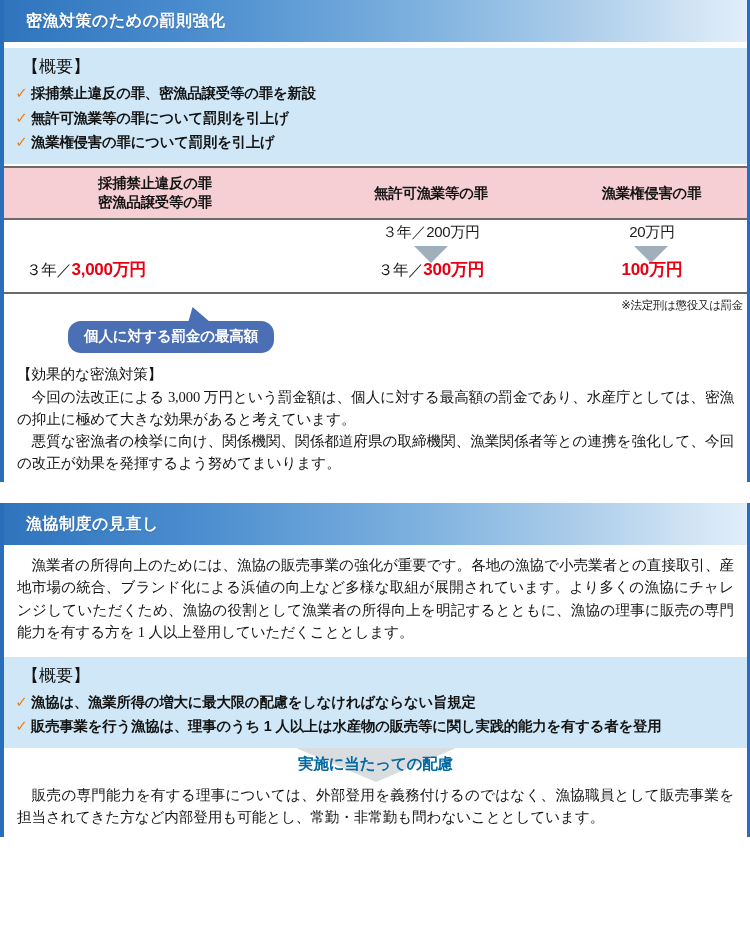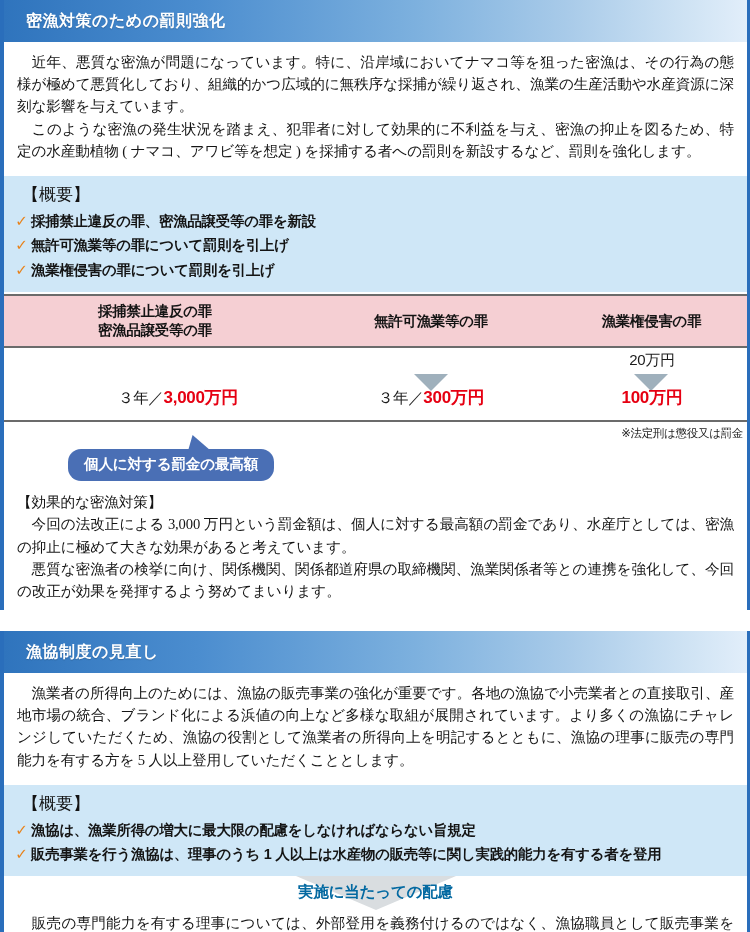--- a/index.html
+++ b/index.html
@@ -139,21 +139,21 @@
     letter-spacing: -0.3px;
     white-space: nowrap;
   }
   .val-old { top: 3px; color: #1b1b1b; }
   .val-new { top: 38px; color: #1b1b1b; font-size: 15.5px; }
   .val-new .red {
     color: #e60012;
     font-weight: bold;
     font-size: 17px;
   }
-  .colA { left: 34px; width: 280px; text-align: center; }
+  .colA { left: 22px; width: 280px; }
   .colB { left: 302px; width: 250px; text-align: center; }
   .colC { left: 552px; width: 192px; text-align: center; }
 
   .arrow-down {
     position: absolute;
     width: 0; height: 0;
     border-left: 17px solid transparent;
     border-right: 17px solid transparent;
     border-top: 17px solid #9fb0bc;
     top: 26px;
@@ -234,24 +234,20 @@
 <body>
 
 <div class="page">
 
   <div class="section section--first">
 
     <div class="band">
       <span class="band-title">密漁対策のための罰則強化</span>
     </div>
 
-    <div class="body-pad">
-      <p class="para indent">近年、悪質な密漁が問題になっています。特に、沿岸域においてナマコ等を狙った密漁は、その行為の態様が極めて悪質化しており、組織的かつ広域的に無秩序な採捕が繰り返され、漁業の生産活動や水産資源に深刻な影響を与えています。</p>
-      <p class="para indent">このような密漁の発生状況を踏まえ、犯罪者に対して効果的に不利益を与え、密漁の抑止を図るため、特定の水産動植物 ( ナマコ、アワビ等を想定 ) を採捕する者への罰則を新設するなど、罰則を強化します。</p>
-    </div>
 
     <div class="overview">
       <div class="overview-title">【概要】</div>
 
       <div class="ov-item">
         <span class="check">✓</span>
         <span>採捕禁止違反の罪、密漁品譲受等の罪を新設</span>
       </div>
       <div class="ov-item">
         <span class="check">✓</span>
@@ -273,20 +269,21 @@
         <div class="cell c2">
           <div style="padding-top:10px">無許可漁業等の罪</div>
         </div>
         <div class="cell c3">
           <div style="padding-top:10px">漁業権侵害の罪</div>
         </div>
       </div>
 
       <div class="ptable-body">
 
+        <div class="val-old colB">３年／200万円</div>
         <div class="val-old colC">20万円</div>
 
         <div class="arrow-down arrow-b"></div>
         <div class="arrow-down arrow-c"></div>
 
         <div class="val-new colA">
           <span>３年／</span><span class="red">3,000万円</span>
         </div>
         <div class="val-new colB">
           <span>３年／</span><span class="red">300万円</span>
@@ -315,21 +312,21 @@
 
   <div class="gap"></div>
 
   <div class="section">
 
     <div class="band">
       <span class="band-title">漁協制度の見直し</span>
     </div>
 
     <div class="body-pad">
-      <p class="para indent">漁業者の所得向上のためには、漁協の販売事業の強化が重要です。各地の漁協で小売業者との直接取引、産地市場の統合、ブランド化による浜値の向上など多様な取組が展開されています。より多くの漁協にチャレンジしていただくため、漁協の役割として漁業者の所得向上を明記するとともに、漁協の理事に販売の専門能力を有する方を 5 人以上登用していただくこととします。</p>
+      <p class="para indent">漁業者の所得向上のためには、漁協の販売事業の強化が重要です。各地の漁協で小売業者との直接取引、産地市場の統合、ブランド化による浜値の向上など多様な取組が展開されています。より多くの漁協にチャレンジしていただくため、漁協の役割として漁業者の所得向上を明記するとともに、漁協の理事に販売の専門能力を有する方を 1 人以上登用していただくこととします。</p>
     </div>
 
     <div class="overview">
       <div class="overview-title">【概要】</div>
 
       <div class="ov-item">
         <span class="check">✓</span>
         <span>漁協は、漁業所得の増大に最大限の配慮をしなければならない旨規定</span>
       </div>
       <div class="ov-item">

